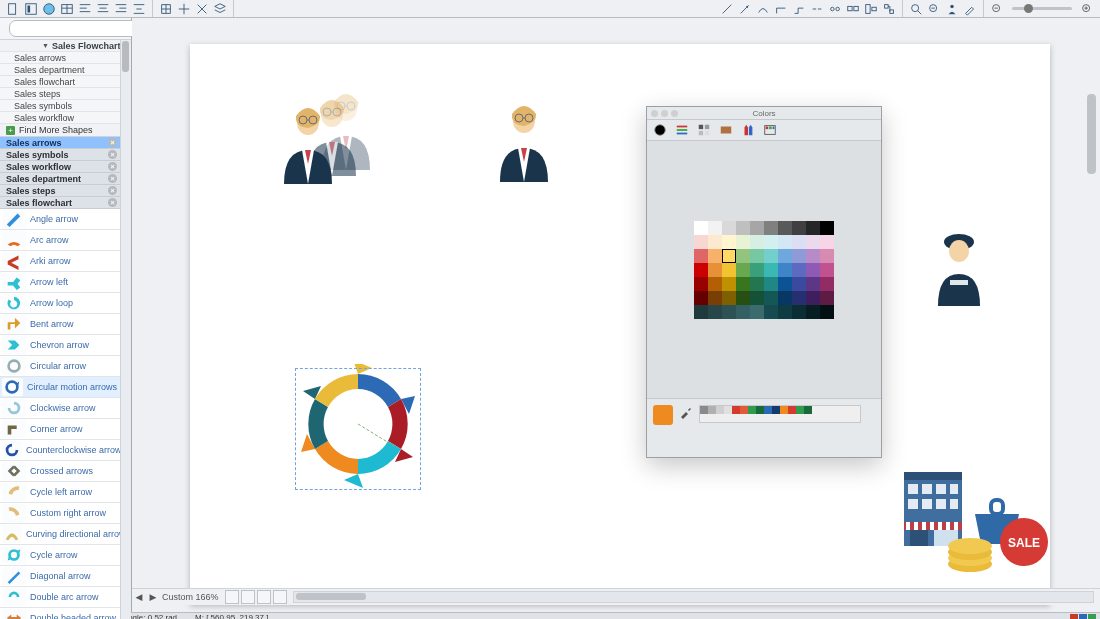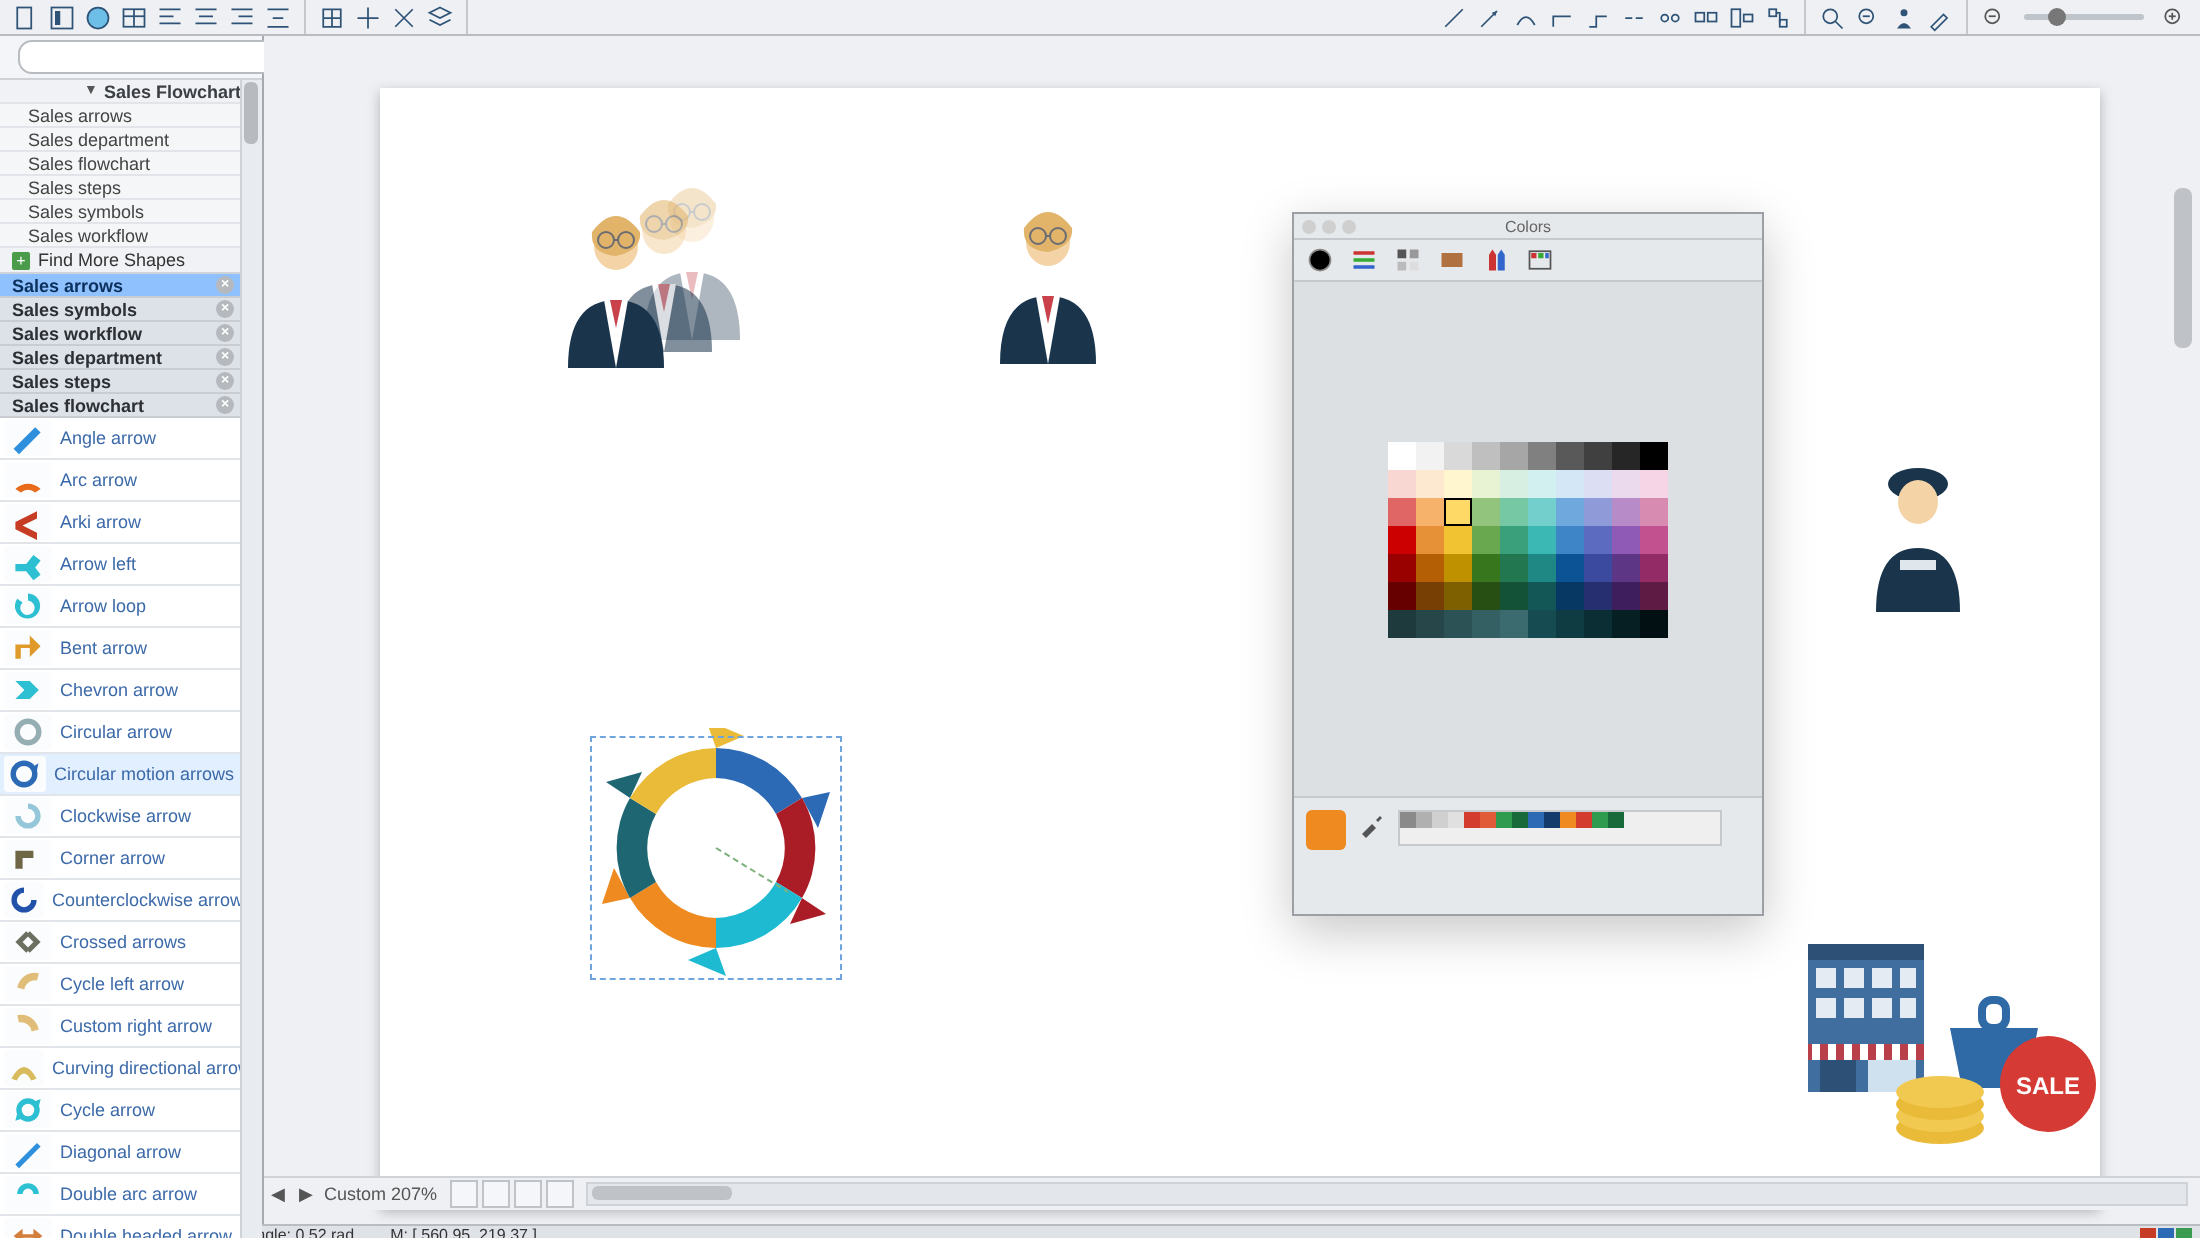--- a/index.html
+++ b/index.html
@@ -982,21 +982,21 @@
           </div>
         </div>
 
       </div>
     </div>
 
     <div class="status-row">
       <div class="hscroll-row">
         <div class="tiny">◀</div>
         <div class="tiny">▶</div>
-        <span class="zoom-label">Custom 207%</span>
+        <span class="zoom-label">Custom 166%</span>
         <div class="icons">
           <div class="ib"></div>
           <div class="ib"></div>
           <div class="ib"></div>
           <div class="ib"></div>
         </div>
         <div class="track">
             <div class="thumb"></div>
           </div>
       </div>

